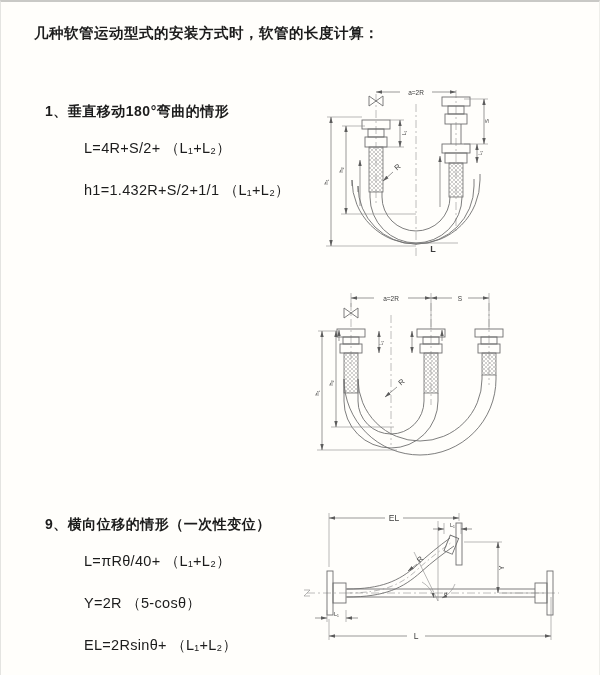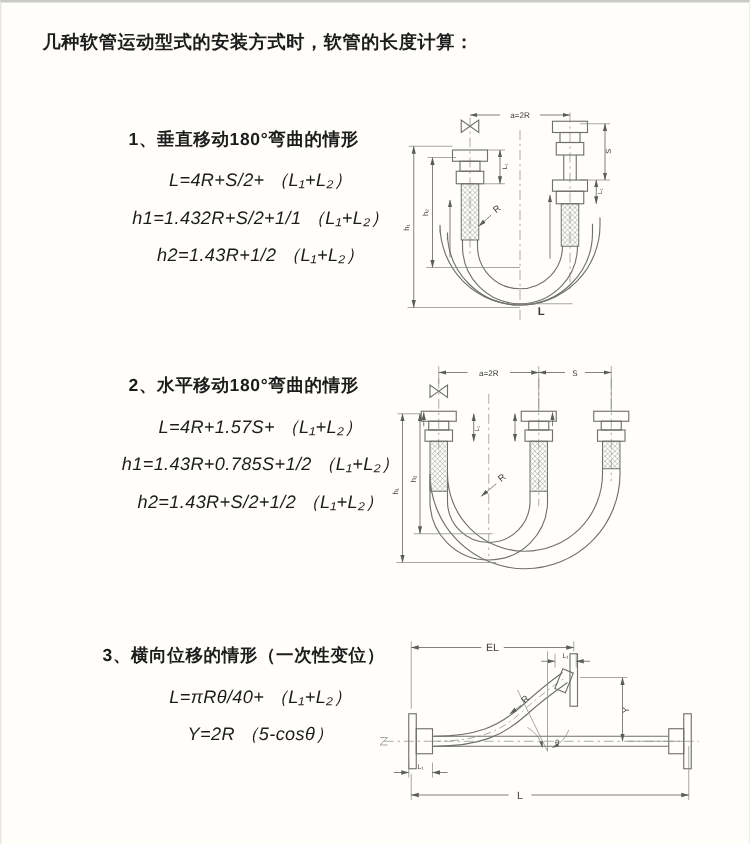--- a/index.html
+++ b/index.html
@@ -16,31 +16,30 @@
     border-top:2px solid #c9c9c6;
     border-left:1px solid #e4e4e1;
     border-right:1px solid #eeeeea;
   }
   .title{
     position:absolute;left:33px;top:22px;
     font-size:14.5px;font-weight:bold;letter-spacing:0.5px;
     margin:0;
     font-family:Liberation Mono, monospace;
   }
-  .sec-text{position:absolute;width:300px;text-align:center;}
+  .sec-text{position:absolute;width:300px;}
   .sec-text h2{
     margin:0 0 9px 0;
     font-size:14px;font-weight:bold;letter-spacing:0.5px;
   }
   .sec-text p{
-    margin:0;padding-left:27px;
+    margin:12px;padding-left:27px;
     font-size:14.5px;font-weight:400;
     line-height:30px;letter-spacing:0.3px;
     white-space:nowrap;
-    font-style:italic;
   }
   .sec1-text{left:44px;top:101px;}
   .sec2-text{left:44px;top:298px;}
   .sec3-text{left:44px;top:514px;}
   .diagram{position:absolute;}
   .d1{left:315px;top:72px;}
   .d2{left:311px;top:283px;}
   .d3{left:300px;top:503px;}
   svg{display:block;}
   svg .ln{stroke:#6f6f6f;stroke-width:0.9;fill:none;}
@@ -55,21 +54,20 @@
 <body>
 
 <div class="page">
 
   <h1 class="title">几种软管运动型式的安装方式时，软管的长度计算：</h1>
 
   <div class="sec-text sec1-text">
     <h2>1、垂直移动180°弯曲的情形</h2>
     <p>L=4R+S/2+ （L₁+L₂）</p>
     <p>h1=1.432R+S/2+1/1 （L₁+L₂）</p>
-    <p>h2=1.43R+1/2 （L₁+L₂）</p>
   </div>
 
   <div class="diagram d1">
     <svg width="250" height="188" viewBox="0 0 250 188">
       <defs>
         <marker id="m1" viewBox="0 0 10 7" refX="9.5" refY="3.5" markerWidth="9" markerHeight="6.3" orient="auto-start-reverse">
           <path d="M0,0.8 L10,3.5 L0,6.2 Z" fill="#5c5c5c"></path>
         </marker>
         <pattern id="p1" width="4" height="4" patternUnits="userSpaceOnUse">
           <path d="M0,0 L4,4 M0,4 L4,0" stroke="#999" stroke-width="0.45"></path>
@@ -152,26 +150,20 @@
         <text class="dl" x="83" y="95" font-size="7.5" text-anchor="middle" transform="rotate(-40 83 95)">R</text>
       </g>
 
       <g>
         <path class="thin" d="M95,169 H142"></path>
         <text class="dl" x="117" y="178" font-size="9" font-weight="bold" text-anchor="middle">L</text>
       </g>
     </svg>
   </div>
 
-  <div class="sec-text sec2-text">
-    <h2>2、水平移动180°弯曲的情形</h2>
-    <p>L=4R+1.57S+ （L₁+L₂）</p>
-    <p>h1=1.43R+0.785S+1/2 （L₁+L₂）</p>
-    <p>h2=1.43R+S/2+1/2 （L₁+L₂）</p>
-  </div>
 
   <div class="diagram d2">
     <svg width="260" height="172" viewBox="0 0 260 172">
       <defs>
         <marker id="m2" viewBox="0 0 10 7" refX="9.5" refY="3.5" markerWidth="9" markerHeight="6.3" orient="auto-start-reverse">
           <path d="M0,0.8 L10,3.5 L0,6.2 Z" fill="#5c5c5c"></path>
         </marker>
         <pattern id="p2" width="4" height="4" patternUnits="userSpaceOnUse">
           <path d="M0,0 L4,4 M0,4 L4,0" stroke="#999" stroke-width="0.45"></path>
         </pattern>
@@ -247,23 +239,24 @@
       </g>
 
       <g>
         <path class="dim" d="M85,102 L73,112" marker-end="url(#m2)"></path>
         <text class="dl" x="91" y="99" font-size="7.5" text-anchor="middle" transform="rotate(-40 91 99)">R</text>
       </g>
     </svg>
   </div>
 
   <div class="sec-text sec3-text">
-    <h2>3、横向位移的情形（一次性变位）</h2>
+    <h2>9、横向位移的情形（一次性变位）</h2>
     <p>L=πRθ/40+ （L₁+L₂）</p>
     <p>Y=2R （5-cosθ）</p>
+    <p>EL=2Rsinθ+ （L₁+L₂）</p>
   </div>
 
   <div class="diagram d3">
     <svg width="295" height="140" viewBox="0 0 295 140">
       <defs>
         <marker id="m3" viewBox="0 0 10 7" refX="9.5" refY="3.5" markerWidth="9" markerHeight="6.3" orient="auto-start-reverse">
           <path d="M0,0.8 L10,3.5 L0,6.2 Z" fill="#5c5c5c"></path>
         </marker>
       </defs>
 

